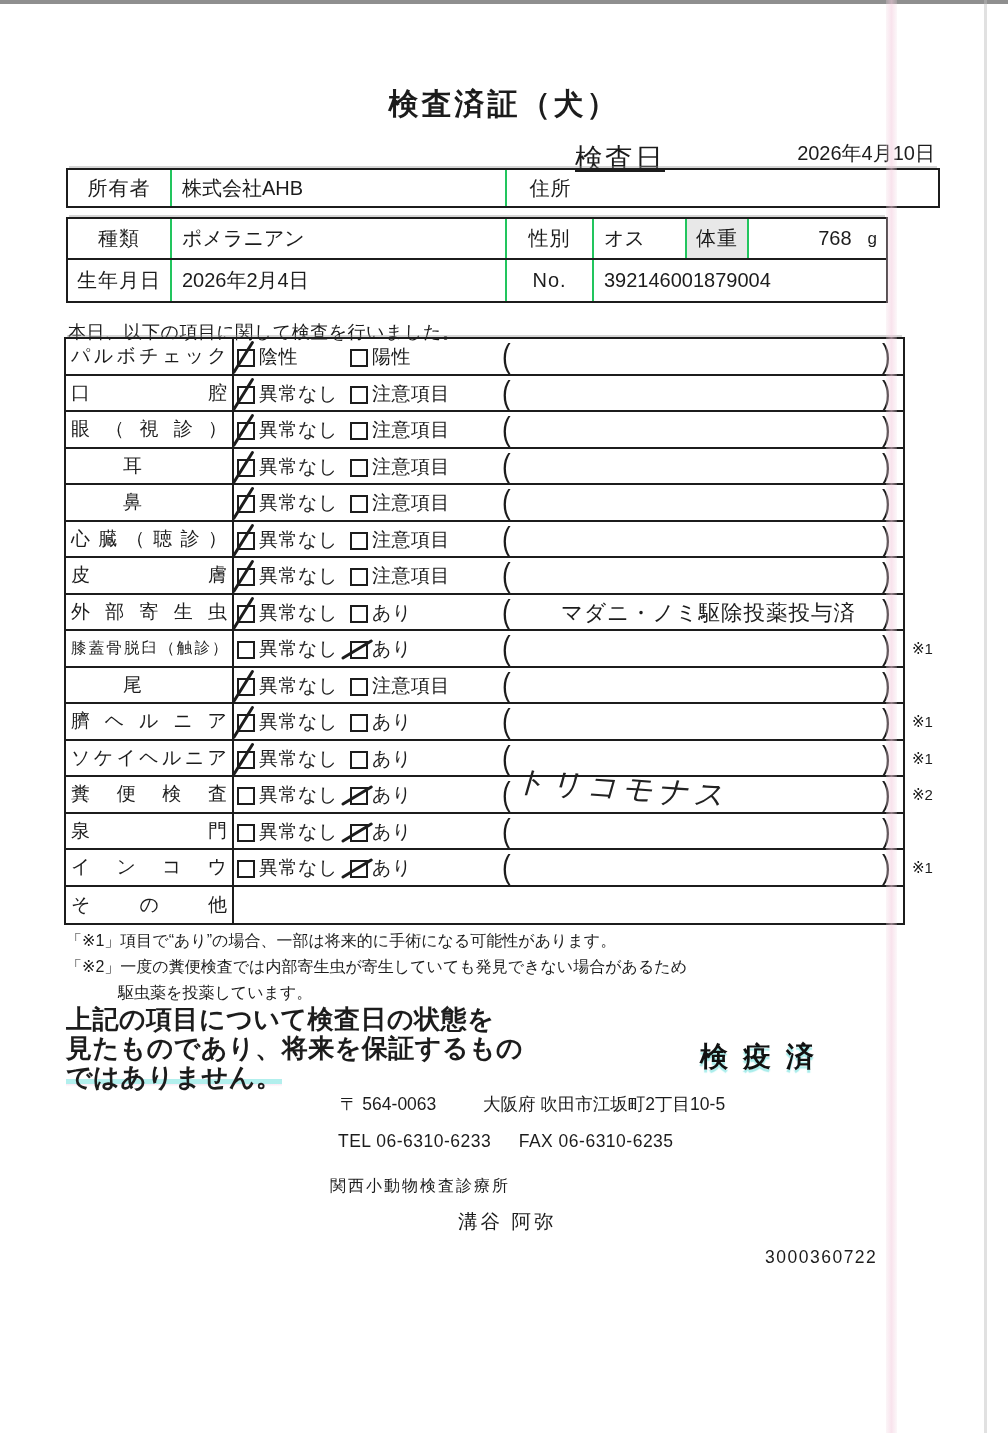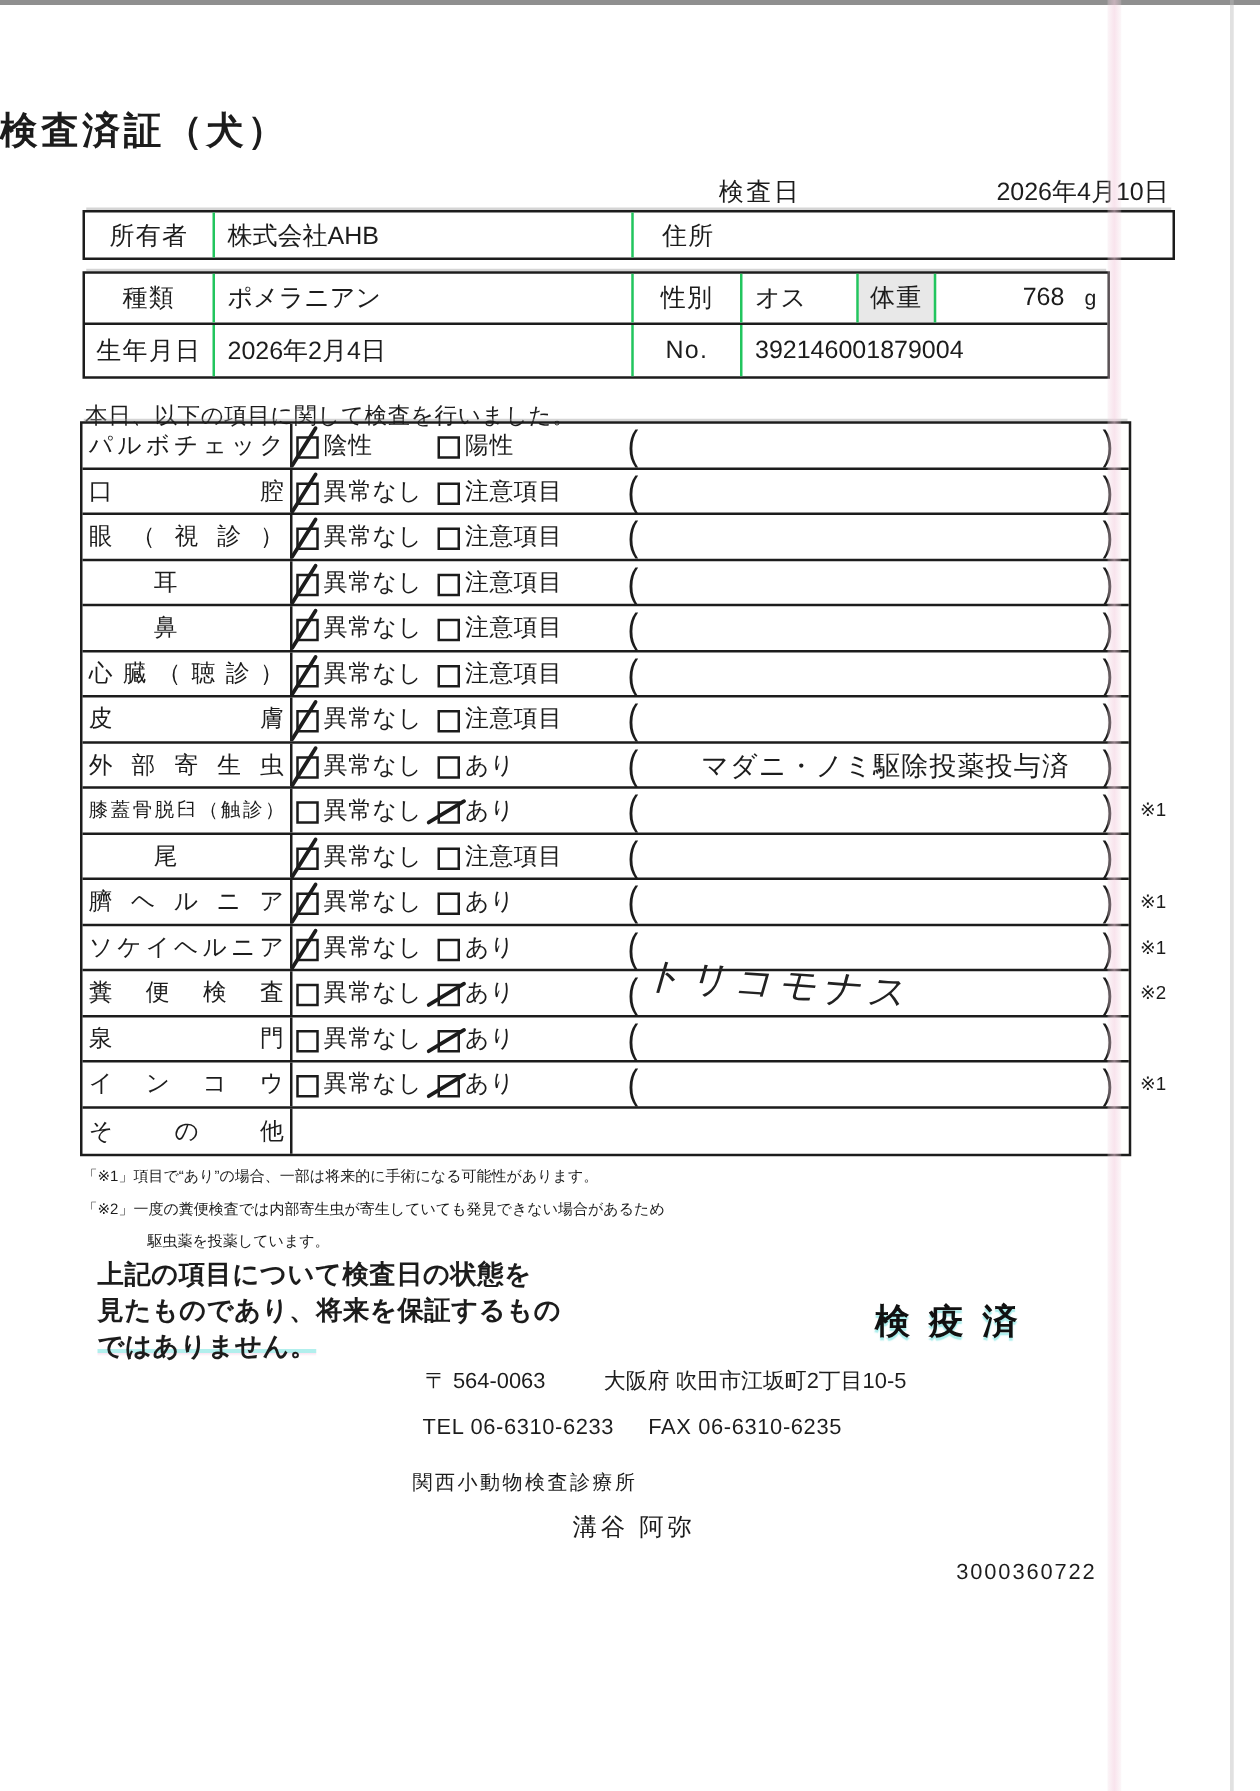--- a/index.html
+++ b/index.html
@@ -9,23 +9,23 @@
     font-family:"Liberation Sans","DejaVu Sans",sans-serif;
     color:#1c1c1c;
   }
   
   .top-strip{position:absolute;left:0;top:0;width:100%;height:4px;background:#8f8f8f;}
   .scanline-pink{position:absolute;left:886px;top:0;width:11px;height:100%;z-index:9;
     background:linear-gradient(90deg,rgba(240,217,226,0.25),rgba(243,205,222,0.55),rgba(240,217,226,0.2));}
   .scanline-gray{position:absolute;left:984px;top:0;width:3px;height:100%;z-index:9;background:rgba(189,189,189,0.45);}
 
   
-  .title{position:absolute;left:0;top:84px;width:100%;text-align:left;
+  .title{position:absolute;left:0;top:84px;width:100%;text-align:center;
     font-size:30px;font-weight:600;letter-spacing:3px;}
-  .date-label{position:absolute;left:575px;top:140px;font-size:20px;letter-spacing:2px;}
+  .date-label{position:absolute;left:575px;top:140px;font-size:28px;letter-spacing:2px;text-decoration:underline;}
   .date-value{position:absolute;right:73px;top:140px;font-size:20px;}
 
   
   .tbl{position:absolute;border:2px solid #1c1c1c;box-sizing:border-box;
     box-shadow:0 -5px 0 -3px rgba(150,150,150,0.4);}
   .tbl-a{left:66px;top:168px;width:874px;height:40px;}
   .tbl-b{left:66px;top:217px;width:822px;height:86px;}
   .hrow{display:grid;height:100%;box-sizing:border-box;}
   .hrow>div{display:flex;align-items:center;box-sizing:border-box;font-size:20px;
     border-right:2px solid #22c55e;overflow:hidden;white-space:nowrap;}
@@ -65,23 +65,23 @@
   .paren{position:absolute;top:0;line-height:34px;font-size:26px;font-weight:300;transform:scaleY(1.25);transform-origin:center;}
   .paren-open{left:268px;}
   .paren-close{left:648px;}
   .paren-note{position:absolute;left:302px;width:345px;top:0;line-height:36.5px;
     font-size:21.5px;font-weight:500;text-align:center;white-space:nowrap;letter-spacing:1px;}
   .paren-note.hand{left:283px;top:-2px;text-align:left;font-weight:400;font-size:30px;
     letter-spacing:5px;transform:rotate(4deg) skewX(-12deg);z-index:4;color:#222;}
   .mark{position:absolute;left:678px;top:0;line-height:36.5px;font-size:15px;white-space:nowrap;}
 
   
-  .notes{position:absolute;left:66px;top:928px;font-size:12px;line-height:26px;}
+  .notes{position:absolute;left:66px;top:928px;font-size:16px;line-height:26px;}
   .notes .indent{padding-left:52px;}
-  .disclaimer{position:absolute;left:66px;top:1005px;font-size:21px;font-weight:600;line-height:29px;letter-spacing:0.5px;margin-left:12px;}
+  .disclaimer{position:absolute;left:66px;top:1005px;font-size:26px;font-weight:600;line-height:29px;letter-spacing:0.5px;}
   .artifact-underline{background:linear-gradient(to bottom,transparent 58%,rgba(63,215,210,0.40) 58%,rgba(63,215,210,0.40) 72%,rgba(235,150,200,0.25) 72%,transparent 82%);}
 
   .stamp{position:absolute;left:700px;top:1038px;font-size:28px;font-weight:600;letter-spacing:15px;
     color:#111;text-shadow:0 3px 1px rgba(63,215,210,0.45);white-space:nowrap;}
 
   
   .postal-line{position:absolute;top:1092px;left:0;width:100%;font-size:17.5px;}
   .postal-line .postal{position:absolute;left:340px;}
   .postal-line .caddr{position:absolute;left:483px;}
   .tel-line{position:absolute;top:1131px;left:338px;font-size:17.5px;letter-spacing:0.5px;}

